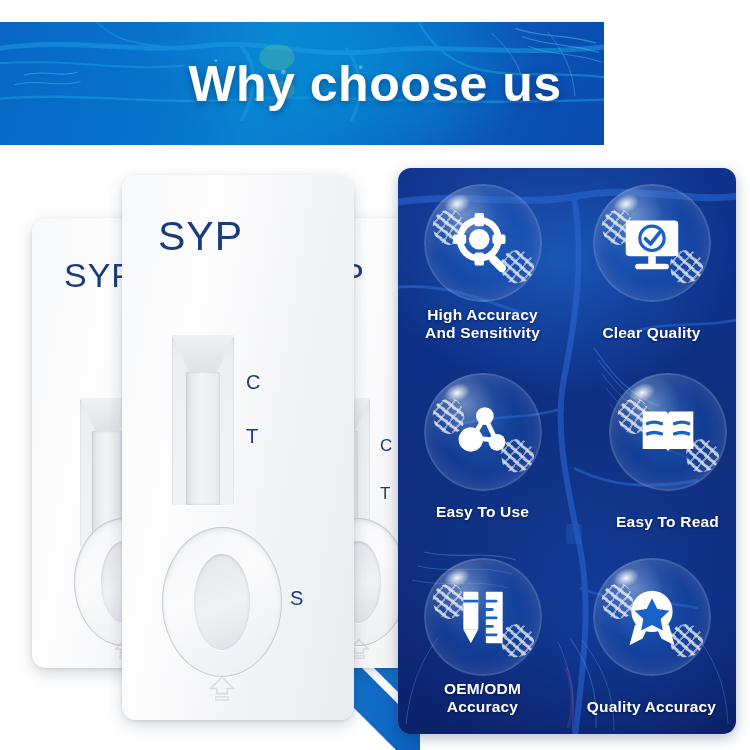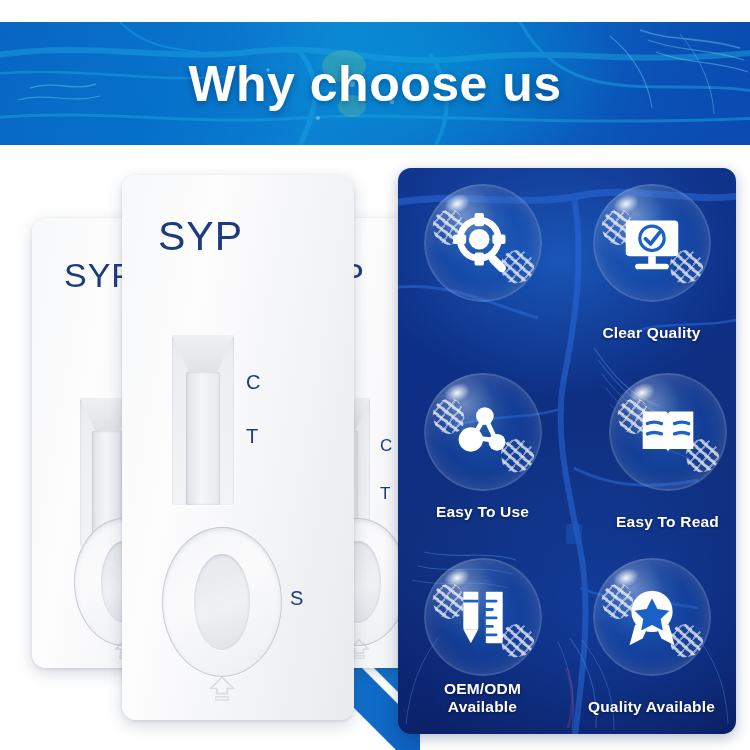--- a/index.html
+++ b/index.html
@@ -21,21 +21,21 @@
     height: 750px;
     background: #ffffff;
     overflow: hidden;
   }
 
   
   .banner {
     position: absolute;
     left: 0;
     top: 22px;
-    width: 750px;
+    width: 604px;
     height: 123px;
     overflow: hidden;
     background:
       radial-gradient(ellipse 300px 160px at 58% 40%, rgba(0,150,214,0.55) 0%, rgba(0,120,200,0.0) 62%),
       radial-gradient(ellipse 420px 220px at 18% 85%, rgba(0,110,200,0.55) 0%, rgba(0,90,180,0.0) 70%),
       linear-gradient(110deg, #0b63c4 0%, #0a72cc 22%, #0e86d4 44%, #0a6ac6 66%, #0b50b4 86%, #0a4bb0 100%);
     text-align: center;
   }
   .banner-veins {
     position: absolute;
@@ -404,20 +404,22 @@
                 <rect x="23" y="0" width="10" height="14" rx="2"></rect>
                 <rect x="23" y="42" width="10" height="14" rx="2"></rect>
                 <rect x="0" y="23" width="14" height="10" rx="2"></rect>
                 <rect x="42" y="23" width="14" height="10" rx="2"></rect>
                 <circle cx="28" cy="28" r="11"></circle>
                 <rect x="43" y="43" width="9" height="22" rx="4.5" transform="rotate(-45 47.5 54)"></rect>
               </g>
             </svg>
           </div>
         </div>
+        <div class="feature-label">High Accuracy
+And Sensitivity</div>
       </div>
 
       <div class="feature" style="left:169px; top:16px;">
         <div class="bubble-wrap">
           <div class="bubble"></div>
           <div class="bubble-net net-tl"></div>
           <div class="bubble-net net-br"></div>
           <div class="bubble-rim"></div>
           <div class="bubble-hl"></div>
           <div class="icon-glyph">
@@ -504,40 +506,40 @@
                 <line x1="35" y1="24" x2="42" y2="24"></line>
                 <line x1="35" y1="33" x2="46" y2="33"></line>
                 <line x1="35" y1="42" x2="42" y2="42"></line>
                 <line x1="35" y1="51" x2="46" y2="51"></line>
               </g>
               <line x1="11" y1="15" x2="27" y2="15" stroke="#1a62c8" stroke-width="3"></line>
             </svg>
           </div>
         </div>
         <div class="feature-label">OEM/ODM
-Available</div>
+Accuracy</div>
       </div>
 
       <div class="feature" style="left:169px; top:390px;">
         <div class="bubble-wrap">
           <div class="bubble"></div>
           <div class="bubble-net net-tl"></div>
           <div class="bubble-net net-br"></div>
           <div class="bubble-rim"></div>
           <div class="bubble-hl"></div>
           <div class="icon-glyph">
             <svg viewBox="0 0 64 64">
               <g fill="#ffffff">
                 <path d="M14 40 L8 62 L22 55 L27 44 Z"></path>
                 <path d="M50 40 L56 62 L42 55 L37 44 Z"></path>
                 <circle cx="32" cy="26" r="22"></circle>
               </g>
               <path d="M32 12 L37.8 23.4 L50.5 25.2 L41.3 34 L43.5 46.5 L32 40.6 L20.5 46.5 L22.7 34 L13.5 25.2 L26.2 23.4 Z" fill="#1a62c8"></path>
             </svg>
           </div>
         </div>
-        <div class="feature-label" style="margin-top:22px;">Quality Available</div>
+        <div class="feature-label" style="margin-top:22px;">Quality Accuracy</div>
       </div>
 
     </div>
   </div>
 
 </div>
 
 </body></html>

